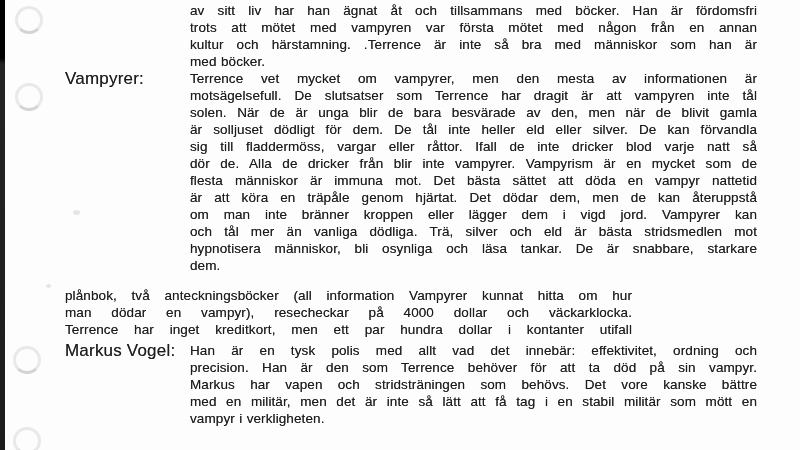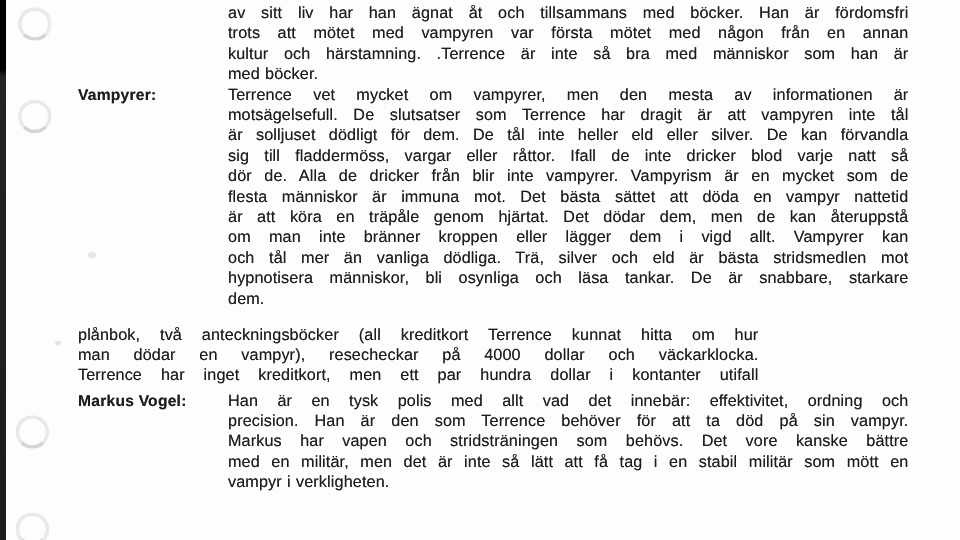--- a/index.html
+++ b/index.html
@@ -32,21 +32,21 @@
   .doc{
     position:absolute;left:0;top:2px;width:800px;
     color:#1d1d1d;
     text-shadow:0 0 0.5px rgba(25,25,25,0.65);
   }
   .section{display:flex;align-items:flex-start;padding-left:65px;}
   .section.gap-lg{margin-top:13px;}
   .section.gap-sm{margin-top:4px;}
   .label{
     flex:none;width:125px;
-    font-weight:700;font-size:13px;line-height:17px;
+    font-weight:400;font-size:17px;line-height:17px;
     letter-spacing:0.2px;
   }
   .lines{flex:none;width:567px;}
   .line{
     font-size:13.5px;line-height:17px;
     text-align:justify;text-align-last:justify;
     word-spacing:0.5px;letter-spacing:0.1px;
   }
   .line.last{text-align-last:left;}
 </style>
@@ -74,34 +74,35 @@
             <div class="line">trots att mötet med vampyren var första mötet med någon från en annan</div>
             <div class="line">kultur och härstamning. .Terrence är inte så bra med människor som han är</div>
             <div class="line last">med böcker.</div>
           </div>
         </div>
         <div class="section">
           <div class="label">Vampyrer:</div>
           <div class="lines">
             <div class="line">Terrence vet mycket om vampyrer, men den mesta av informationen är</div>
             <div class="line">motsägelsefull. De slutsatser som Terrence har dragit är att vampyren inte tål</div>
+            <div class="line">solen. När de är unga blir de bara besvärade av den, men när de blivit gamla</div>
             <div class="line">är solljuset dödligt för dem. De tål inte heller eld eller silver. De kan förvandla</div>
             <div class="line">sig till fladdermöss, vargar eller råttor. Ifall de inte dricker blod varje natt så</div>
             <div class="line">dör de. Alla de dricker från blir inte vampyrer. Vampyrism är en mycket som de</div>
             <div class="line">flesta människor är immuna mot. Det bästa sättet att döda en vampyr nattetid</div>
             <div class="line">är att köra en träpåle genom hjärtat. Det dödar dem, men de kan återuppstå</div>
-            <div class="line">om man inte bränner kroppen eller lägger dem i vigd allt. Vampyrer kan</div>
+            <div class="line">om man inte bränner kroppen eller lägger dem i vigd jord. Vampyrer kan</div>
             <div class="line">och tål mer än vanliga dödliga. Trä, silver och eld är bästa stridsmedlen mot</div>
             <div class="line">hypnotisera människor, bli osynliga och läsa tankar. De är snabbare, starkare</div>
             <div class="line last">dem.</div>
           </div>
         </div>
         <div class="section gap-lg">
           <div class="lines">
-            <div class="line">plånbok, två anteckningsböcker (all kreditkort Terrence kunnat hitta om hur</div>
+            <div class="line">plånbok, två anteckningsböcker (all information Vampyrer kunnat hitta om hur</div>
             <div class="line">man dödar en vampyr), resecheckar på 4000 dollar och väckarklocka.</div>
             <div class="line">Terrence har inget kreditkort, men ett par hundra dollar i kontanter utifall</div>
           </div>
         </div>
         <div class="section gap-sm">
           <div class="label">Markus Vogel:</div>
           <div class="lines">
             <div class="line">Han är en tysk polis med allt vad det innebär: effektivitet, ordning och</div>
             <div class="line">precision. Han är den som Terrence behöver för att ta död på sin vampyr.</div>
             <div class="line">Markus har vapen och stridsträningen som behövs. Det vore kanske bättre</div>

